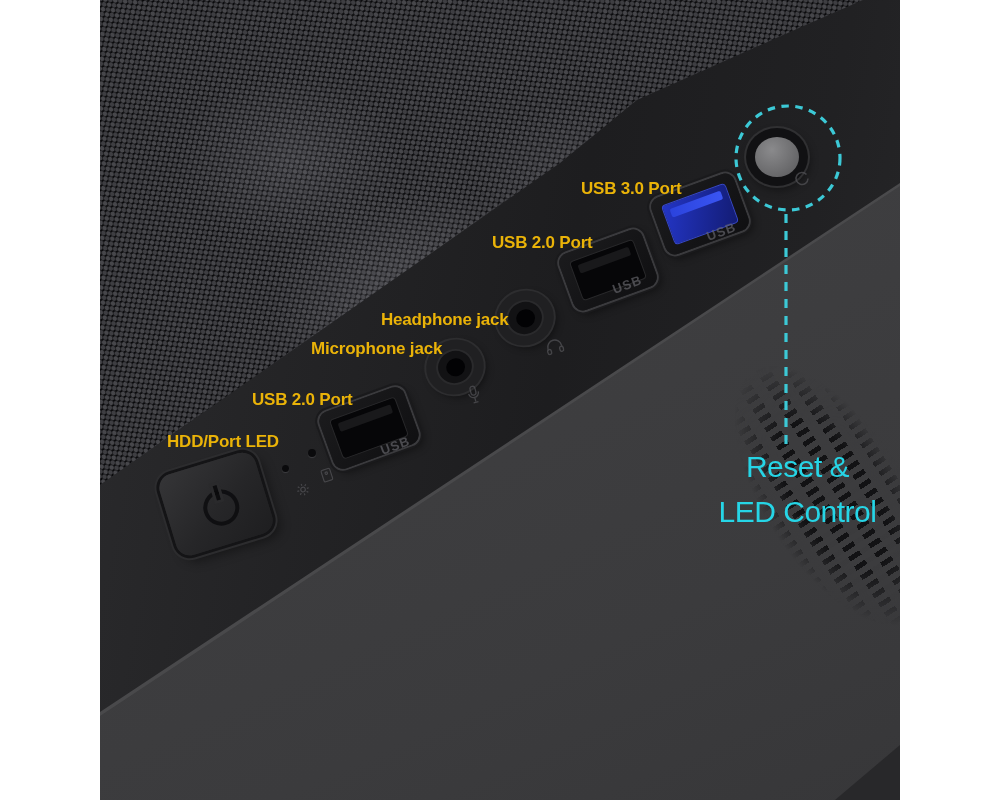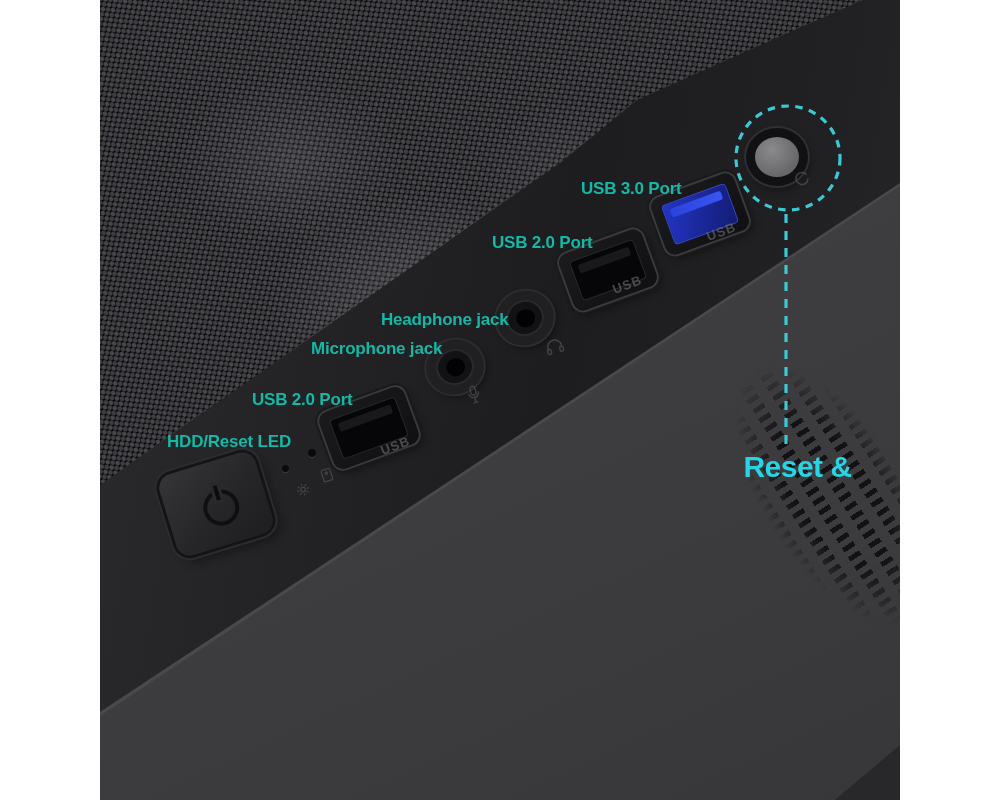--- a/index.html
+++ b/index.html
@@ -140,32 +140,32 @@
   .reset-face{
     position:absolute;left:50%;top:50%;width:44px;height:40px;margin:-20px 0 0 -22px;
     border-radius:50%;
     background:radial-gradient(circle at 38% 32%,#8a8a8c,#6f6f71 55%,#58585a 100%);
   }
   .icon-reset{left:694px;top:170px;}
   
   .dashed-circle-svg{position:absolute;left:632px;top:102px;}
   .dashed-line-svg{position:absolute;left:682px;top:208px;}
   .port-label{
-    position:absolute;color:#14b8a6;font-size:17px;font-weight:600;
+    position:absolute;color:#eab308;font-size:17px;font-weight:600;
     letter-spacing:-0.2px;white-space:nowrap;
   }
   .lbl-0{left:481px;top:179px;}
   .lbl-1{left:392px;top:233px;}
   .lbl-2{left:281px;top:286px;margin-top:24px;}
   .lbl-3{left:211px;top:339px;}
   .lbl-4{left:152px;top:390px;}
   .lbl-5{left:67px;top:432px;}
   .callout{
     position:absolute;left:590px;top:444px;width:215px;text-align:center;
-    color:#26d5e6;font-size:30px;font-weight:bold;line-height:45px;letter-spacing:-0.5px;
+    color:#26d5e6;font-size:30px;font-weight:normal;line-height:45px;letter-spacing:-0.5px;
   }
 </style>
 </head>
 <body>
 
 <div class="photo">
 
   <div class="side-panel"></div>
   <div class="vents"></div>
   <div class="corner-shadow"></div>
@@ -263,19 +263,20 @@
   </svg>
   <svg class="dashed-line-svg" width="8" height="240">
     <line x1="4" y1="6" x2="4" y2="236" stroke="#3cc9d6" stroke-width="3.2" stroke-dasharray="9 8"></line>
   </svg>
 
   <span class="port-label lbl-0">USB 3.0 Port</span>
   <span class="port-label lbl-1">USB 2.0 Port</span>
   <span class="port-label lbl-2">Headphone jack</span>
   <span class="port-label lbl-3">Microphone jack</span>
   <span class="port-label lbl-4">USB 2.0 Port</span>
-  <span class="port-label lbl-5">HDD/Reset LED</span>
+  <span class="port-label lbl-5">HDD/Port LED</span>
 
   <div class="callout">
     <div>Reset &amp;</div>
+    <div>LED Control</div>
   </div>
 
 </div>
 
 </body></html>

